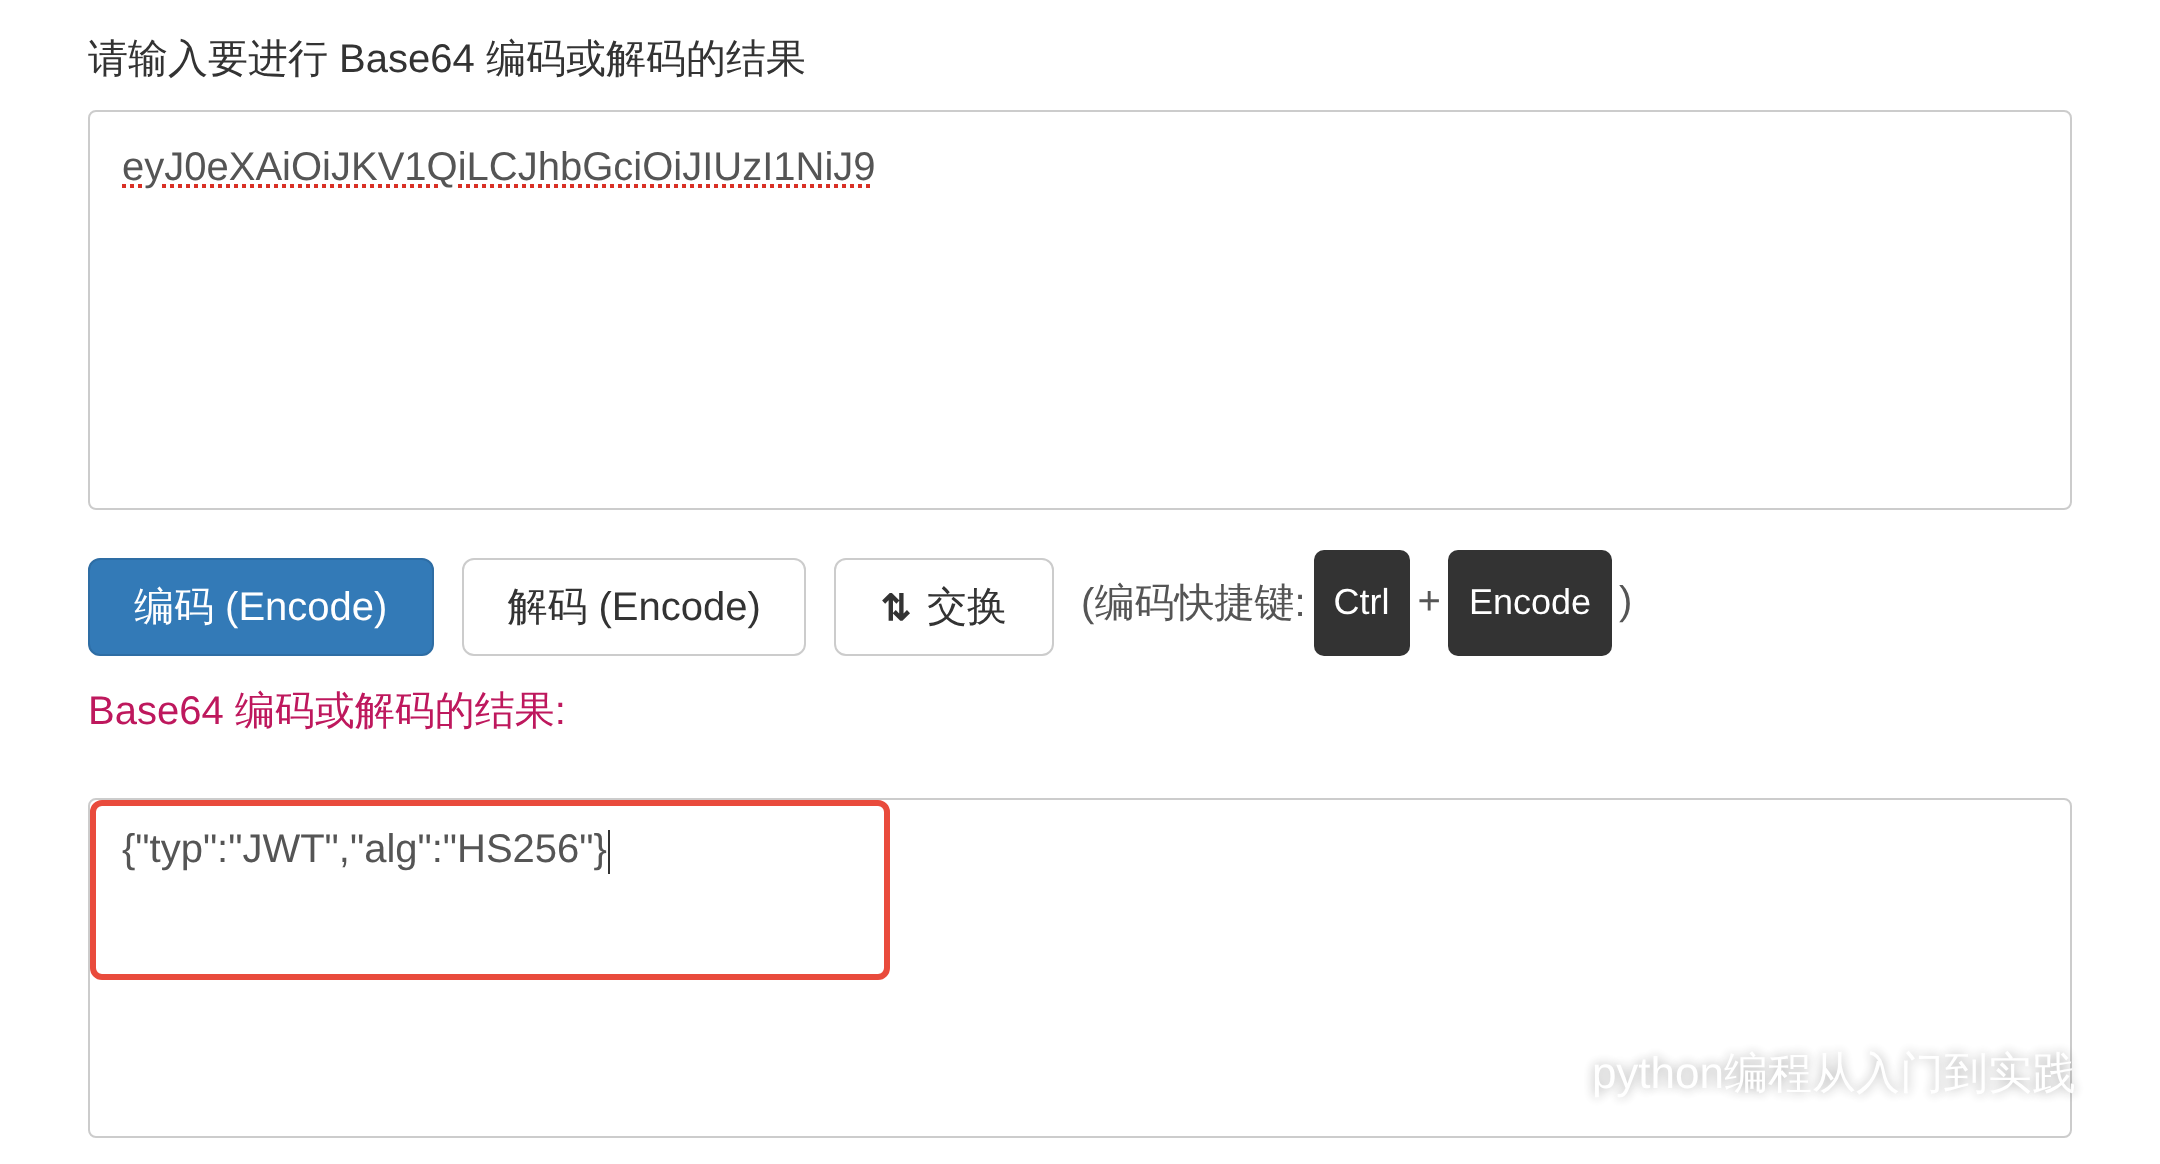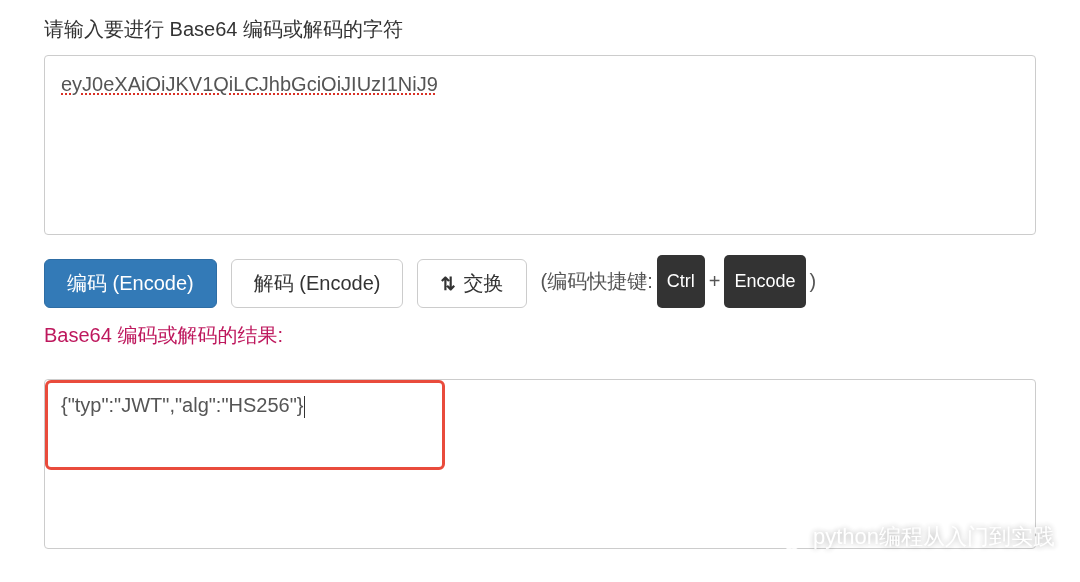--- a/index.html
+++ b/index.html
@@ -19,21 +19,21 @@
     .container {
       padding: 16px 44px 16px 44px;
     }
     .input-label {
       font-size: 20px;
       color: #333;
       margin-bottom: 12px;
     }
     .input-textarea {
       width: 100%;
-      height: 180px;
+      height: 200px;
       border: 1px solid #ccc;
       border-radius: 4px;
       padding: 14px 16px;
       font-size: 20px;
       color: #555;
       resize: none;
       font-family: inherit;
       outline: none;
       line-height: 1.4;
     }
@@ -110,21 +110,21 @@
       display: inline-block;
       width: 1px;
       height: 22px;
       background: #333;
       vertical-align: middle;
       margin-left: 1px;
     }
     .watermark {
       position: absolute;
       bottom: 28px;
-      right: 25px;
+      right: 42px;
       display: flex;
       align-items: center;
       gap: 10px;
       color: #fff;
       font-size: 22px;
       text-shadow: 0 0 6px rgba(0,0,0,0.4);
       opacity: 0.9;
     }
     .wechat-icon {
       width: 34px;
@@ -142,21 +142,21 @@
       text-decoration-style: dotted;
       text-decoration-color: #d93025;
       text-decoration-thickness: 2px;
       text-underline-offset: 2px;
     }
   </style>
 </head>
 <body>
 
 <div class="container">
-  <div class="input-label">请输入要进行 Base64 编码或解码的字符</div>
+  <div class="input-label">请输入要进行 Base64 编码或解码的结果</div>
 
   <div class="input-textarea">
     <span class="spellcheck-underline">eyJ0eXAiOiJKV1QiLCJhbGciOiJIUzI1NiJ9</span>
   </div>
 
   <div class="button-row">
     <button class="btn btn-primary">编码 (Encode)</button>
     <button class="btn">解码 (Encode)</button>
     <button class="btn">
       <span class="swap-icon">⇅</span>

